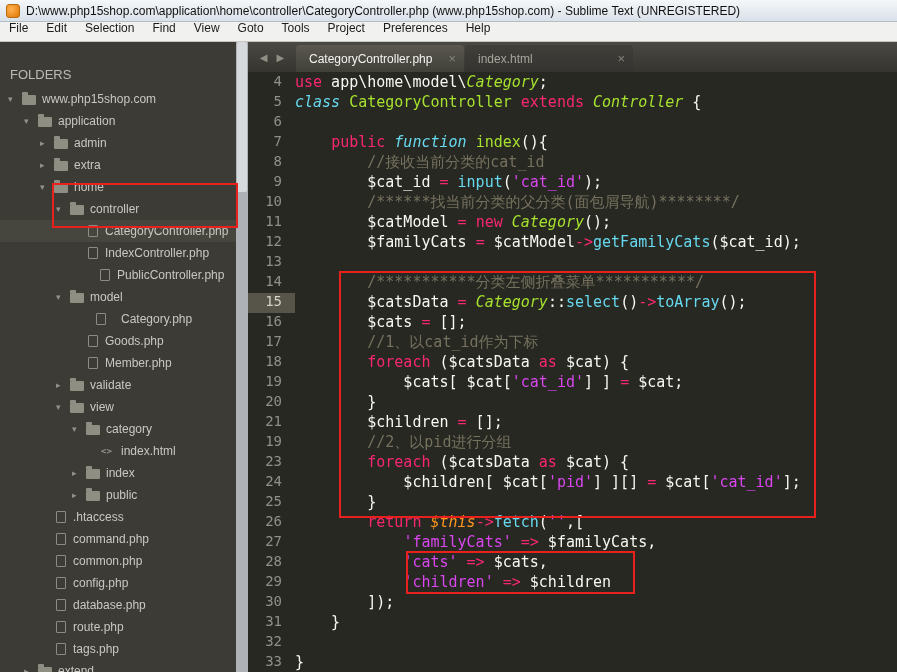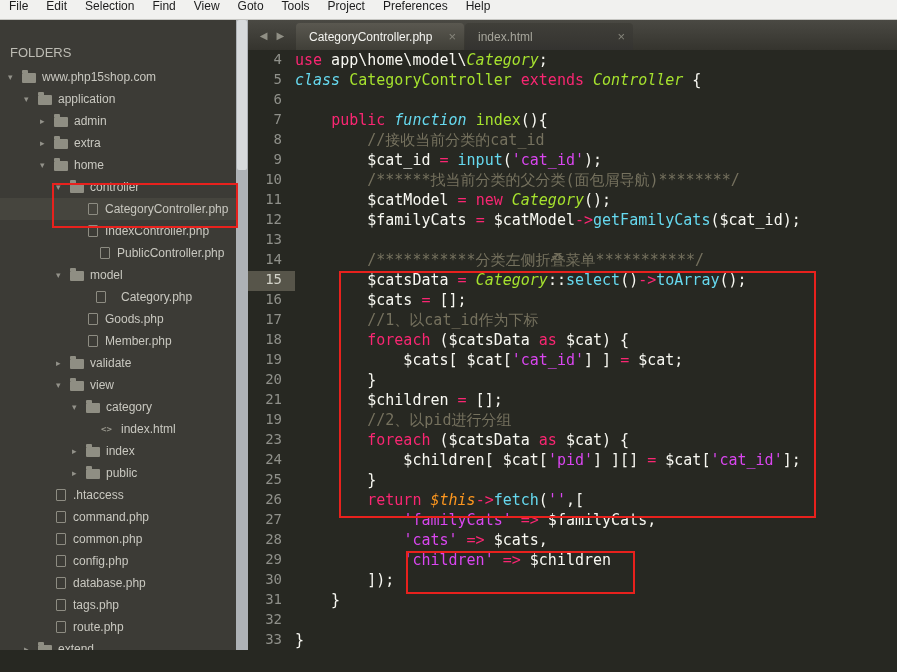--- a/index.html
+++ b/index.html
@@ -76,20 +76,24 @@
   .anno { position:absolute; border:2px solid #e8211d; pointer-events:none; }
   .anno-sidebar { left:52px; top:183px; width:186px; height:45px; }
   .anno-code { left:339px; top:271px; width:477px; height:247px; }
   .anno-array { left:406px; top:551px; width:229px; height:43px; }
 </style>
 </head>
 <body>
 
 <div class="page">
 
+  <div class="titlebar">
+    <span class="app-icon"></span>
+    <span class="title-text">D:\www.php15shop.com\application\home\controller\CategoryController.php (www.php15shop.com) - Sublime Text (UNREGISTERED)</span>
+  </div>
 
   <div class="menubar">
       <span class="menu-item">File</span>
       <span class="menu-item">Edit</span>
       <span class="menu-item">Selection</span>
       <span class="menu-item">Find</span>
       <span class="menu-item">View</span>
       <span class="menu-item">Goto</span>
       <span class="menu-item">Tools</span>
       <span class="menu-item">Project</span>
@@ -217,26 +221,26 @@
             <span class="tree-label">config.php</span>
           </div>
           <div class="tree-row" style="padding-left: 40px;">
             <span class="arrow"></span>
             <span class="icon-file"></span>
             <span class="tree-label">database.php</span>
           </div>
           <div class="tree-row" style="padding-left: 40px;">
             <span class="arrow"></span>
             <span class="icon-file"></span>
+            <span class="tree-label">route.php</span>
+          </div>
+          <div class="tree-row" style="padding-left: 40px;">
+            <span class="arrow"></span>
+            <span class="icon-file"></span>
             <span class="tree-label">tags.php</span>
-          </div>
-          <div class="tree-row" style="padding-left: 40px;">
-            <span class="arrow"></span>
-            <span class="icon-file"></span>
-            <span class="tree-label">route.php</span>
           </div>
           <div class="tree-row" style="padding-left: 24px;">
             <span class="arrow">▸</span>
             <span class="icon-folder"></span>
             <span class="tree-label">extend</span>
           </div>
         </div>
     </div>
 
     <div class="side-scroll">

